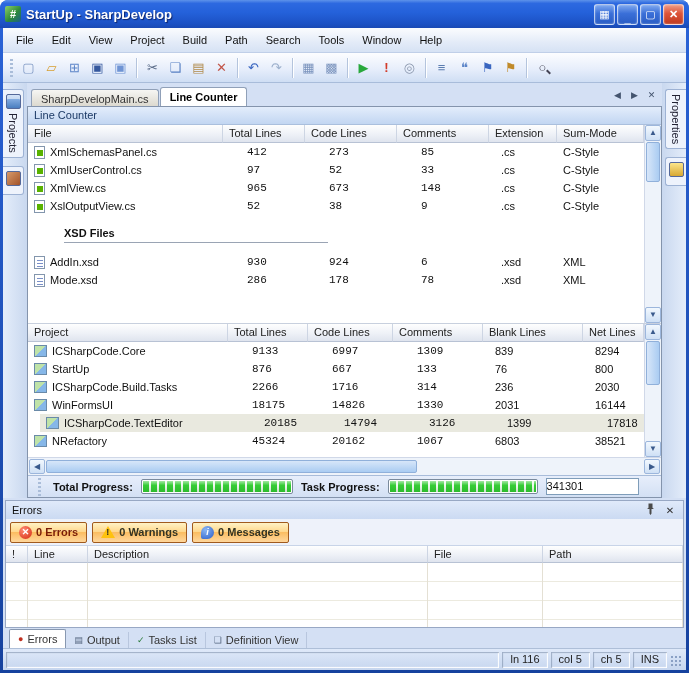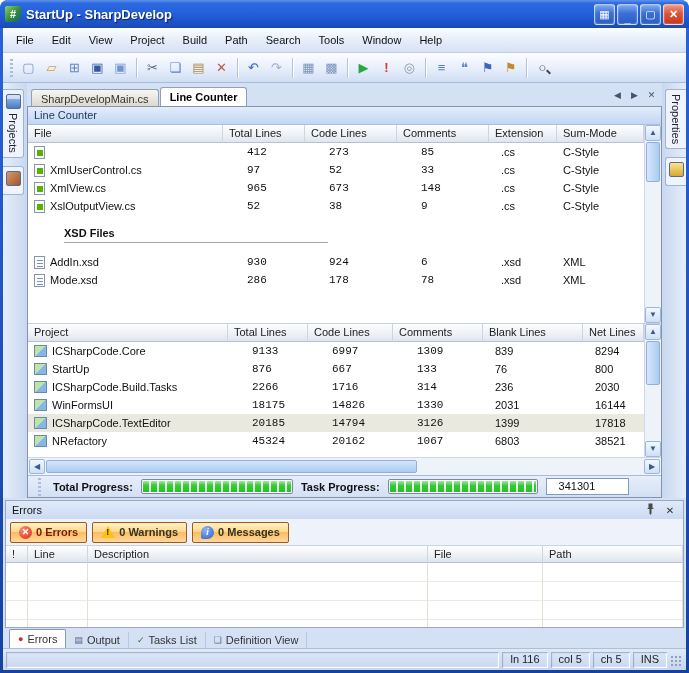--- a/index.html
+++ b/index.html
@@ -61,21 +61,21 @@
 
   
   .zone { position:relative; }
   .file-zone { flex:0 0 198px; }
   .proj-zone { flex:0 0 134px; border-top:1px solid #c8d0de; overflow:hidden; }
   .grid-inner { margin-right:17px; }
   .thead { display:flex; height:18px; }
   .th { border-right:1px solid #cdd5e3; border-bottom:1px solid #b8c2d4; padding-left:6px; line-height:17px; color:#222; white-space:nowrap;
     background:linear-gradient(180deg,#fefefe,#eef1f7 55%,#dfe4ee); }
   .trow { display:flex; height:18px; line-height:18px; }
-  .trow.selected { background:#e9e9df; }
+  .trow.selected { background:#e9e9df;margin-left:12px; }
   .tc { padding-left:6px; white-space:nowrap; overflow:hidden; display:flex; align-items:center; }
   .num { padding-left:24px;font-family:Liberation Mono, monospace; }
   .ext { padding-left:12px; }
   .ft-c0{width:195px}.ft-c1{width:82px}.ft-c2{width:92px}.ft-c3{width:92px}.ft-c4{width:68px}.ft-c5{flex:1}
   .pt-c0{width:200px}.pt-c1{width:80px}.pt-c2{width:85px}.pt-c3{width:90px}.pt-c4{width:100px}.pt-c5{flex:1}
   .fico { display:inline-block; width:11px; height:13px; background:#fff; border:1px solid #8396ad; margin-right:5px; position:relative; flex:none; }
   .fico::after { content:""; position:absolute; left:2px; top:3px; width:6px; height:6px; }
   .fico.cs::after { background:#59b200; }
   .fico.xsd::after { width:6px; height:7px; background:repeating-linear-gradient(180deg,#7a90c8 0 1px,transparent 1px 3px); }
   .pico { display:inline-block; width:13px; height:12px; border:1px solid #6a8aa8; margin-right:5px; flex:none;
@@ -95,21 +95,21 @@
   .hbtn { width:16px; height:15px; flex:none; background:linear-gradient(180deg,#f2f8fe,#cfe0f5); border:1px solid #9cb6dc; border-radius:2px; color:#3a5a8c; font-size:8px; text-align:center; line-height:13px; }
 
   
   .progress-row { flex:1; min-height:22px; display:flex; align-items:center; gap:8px; padding:0 6px;
     background:linear-gradient(180deg,#e7eefb,#d3e0f4); border-top:1px solid #a8bcda; }
   .plabel { font-weight:bold; }
   .pbar { width:152px; height:15px; border:1px solid #7a8a9c; border-radius:2px; background:#fff; padding:1px; }
   .pfill { height:100%; width:100%;
     background:linear-gradient(180deg,rgba(255,255,255,.55),rgba(255,255,255,0) 40%,rgba(0,90,0,.15)),
                repeating-linear-gradient(90deg,#35cc35 0 6px,#eef8ee 6px 8px); }
-  .counter-box { width:83px; height:17px; background:#fff; border:1px solid #7f9db9; line-height:15px; padding-left:12px; }
+  .counter-box { width:93px; height:17px; background:#fff; border:1px solid #7f9db9; line-height:15px; padding-left:0; }
 
   
   .errors-panel { flex:0 0 128px; margin:2px 2px 0; background:#eef2fa; border:1px solid #98a8c4; display:flex; flex-direction:column; }
   .ep-caption { flex:0 0 18px; display:flex; align-items:center; padding:0 6px; gap:6px;
     background:linear-gradient(180deg,#e0eafa,#cbdaf2); }
   .ep-caption .spacer { flex:1; }
   .cap-ico { width:14px; text-align:center; color:#333; font-size:10px; }
   .ep-tools { flex:0 0 27px; display:flex; align-items:center; gap:5px; padding:0 4px; border-bottom:1px solid #c8d4e8; }
   .ebtn { height:21px; display:flex; align-items:center; gap:4px; padding:0 8px; border:1px solid #a05a1e; border-radius:2px; font-weight:bold; color:#332;
     background:linear-gradient(180deg,#fff2c5,#ffd88e 45%,#fbbd62 50%,#ffd79c); }
@@ -233,20 +233,21 @@
                 <div class="th ft-c0">File</div>
                 <div class="th ft-c1">Total Lines</div>
                 <div class="th ft-c2">Code Lines</div>
                 <div class="th ft-c3">Comments</div>
                 <div class="th ft-c4">Extension</div>
                 <div class="th ft-c5">Sum-Mode</div>
               </div>
               <div class="trow">
                 <div class="tc ft-c0">
                     <span class="fico cs"></span>
+                    <span>XmlSchemasPanel.cs</span>
                   </div>
                 <div class="tc ft-c1 num">412</div>
                 <div class="tc ft-c2 num">273</div>
                 <div class="tc ft-c3 num">85</div>
                 <div class="tc ft-c4 ext">.cs</div>
                 <div class="tc ft-c5">C-Style</div>
               </div>
               <div class="trow">
                 <div class="tc ft-c0">
                     <span class="fico cs"></span>

